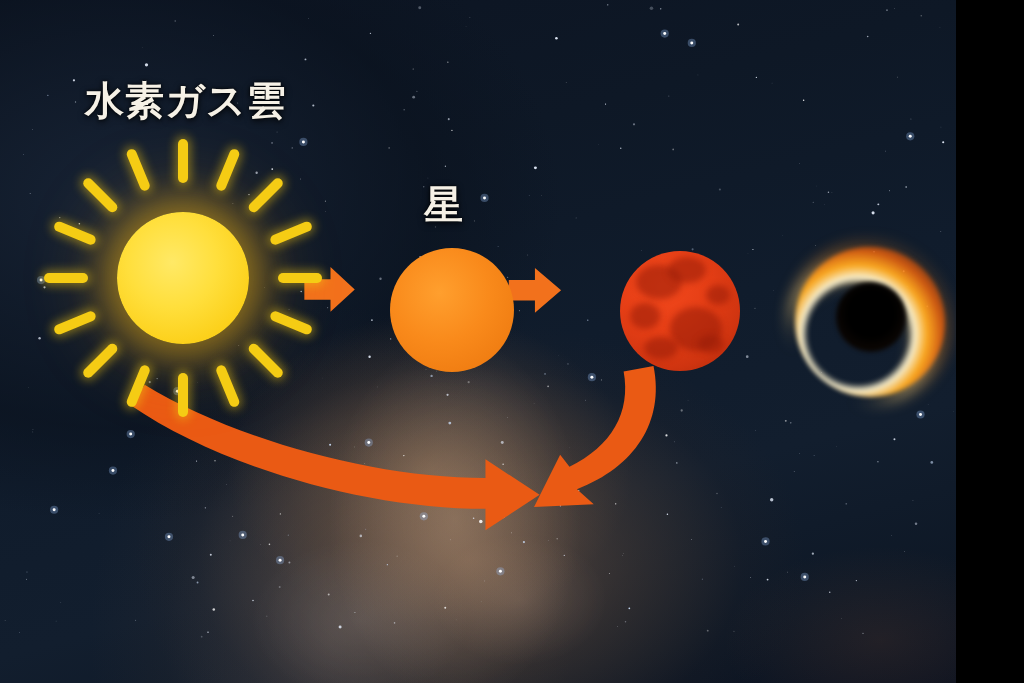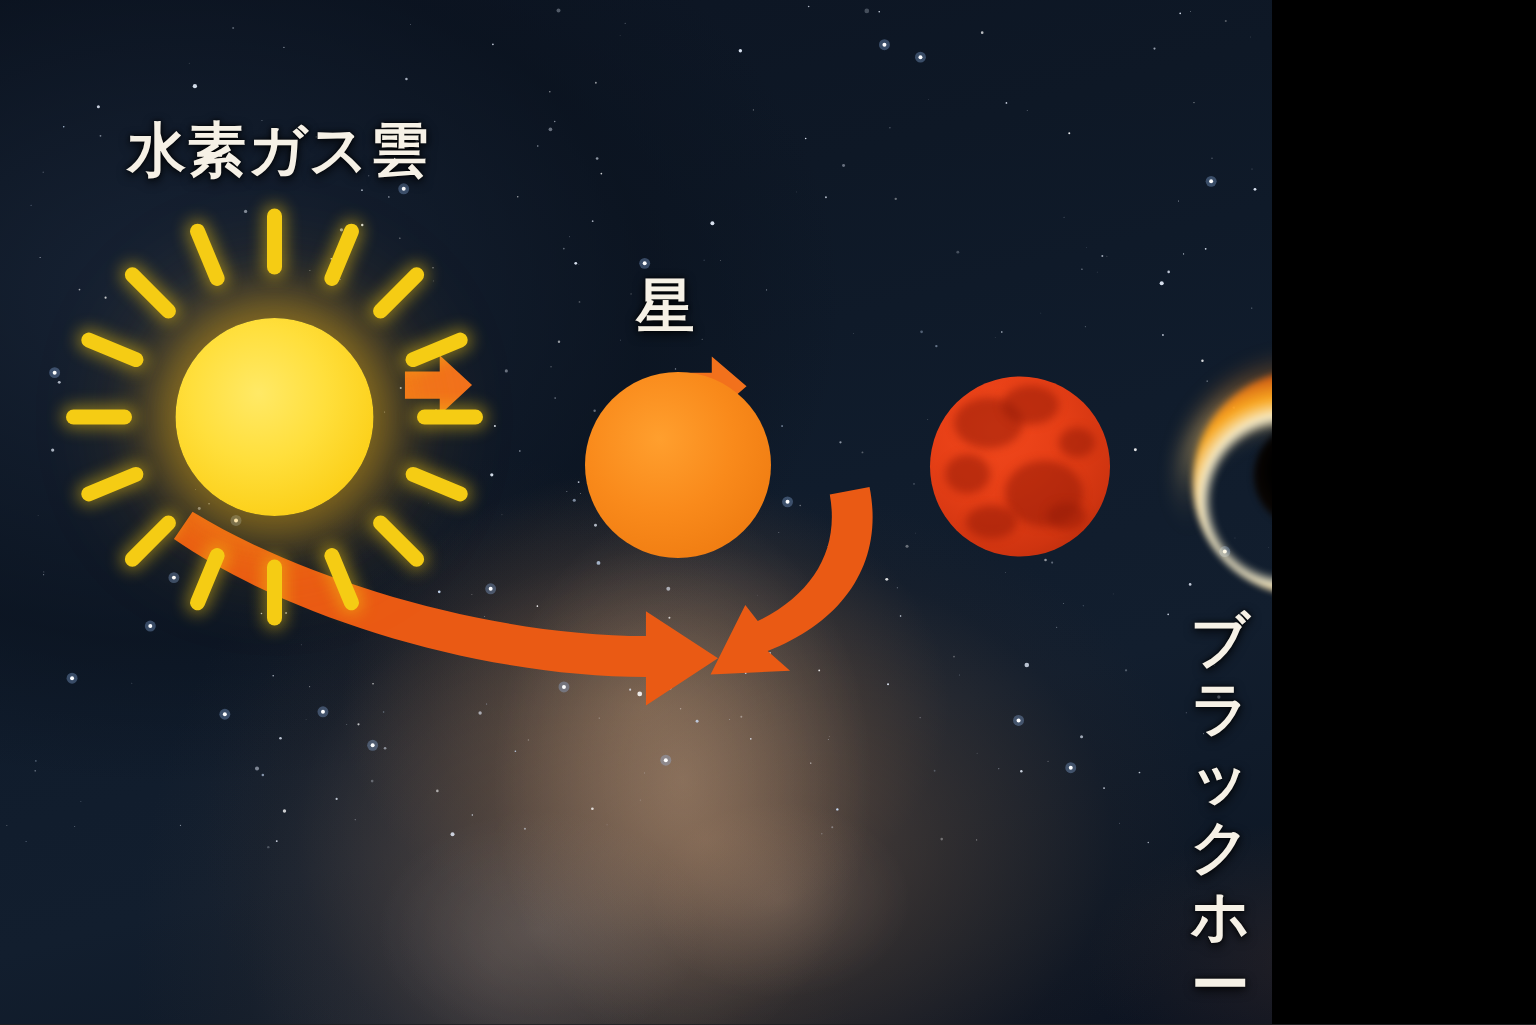--- a/index.html
+++ b/index.html
@@ -1,17 +1,17 @@
 <!DOCTYPE html>
 <html><head>
 <meta charset="utf-8">
 <style>
   html,body{margin:0;padding:0;background:#000;}
   #stage{
-    position:relative;width:848px;height:683px;overflow:hidden;
+    position:relative;width:956px;height:683px;overflow:hidden;
     font-family:"DejaVu Sans","Liberation Sans",sans-serif;
     background:
       radial-gradient(ellipse 420px 300px at 470px 560px, rgba(150,110,80,0.55) 0%, rgba(120,88,62,0.30) 38%, rgba(60,45,38,0.10) 65%, rgba(0,0,0,0) 80%),
       radial-gradient(ellipse 260px 200px at 430px 470px, rgba(176,132,95,0.45) 0%, rgba(120,90,66,0.18) 55%, rgba(0,0,0,0) 78%),
       radial-gradient(ellipse 300px 420px at 330px 640px, rgba(140,120,110,0.30) 0%, rgba(70,60,55,0.12) 55%, rgba(0,0,0,0) 80%),
       radial-gradient(ellipse 200px 120px at 880px 640px, rgba(110,70,50,0.22) 0%, rgba(0,0,0,0) 78%),
       radial-gradient(ellipse 520px 380px at 120px 200px, rgba(24,36,54,0.9) 0%, rgba(10,18,30,0.6) 60%, rgba(0,0,0,0) 85%),
       linear-gradient(165deg,#0c1422 0%,#0e1826 28%,#101c2c 52%,#121e2e 70%,#0e1826 88%,#0b1220 100%);
   }
   .layer{position:absolute;inset:0;}
@@ -522,16 +522,14 @@
   </div>
 
   <div class="blackhole">
     <div class="bh-glow2"></div>
     <div class="bh-glow"></div>
     <div class="bh-core"></div>
   </div>
 
   <div class="label" id="label-cloud">水素ガス雲</div>
   <div class="label" id="label-star">星</div>
-  <div class="label" id="label-bh">ブラック
-ホール</div>
 
 </div>
 
 </body></html>

